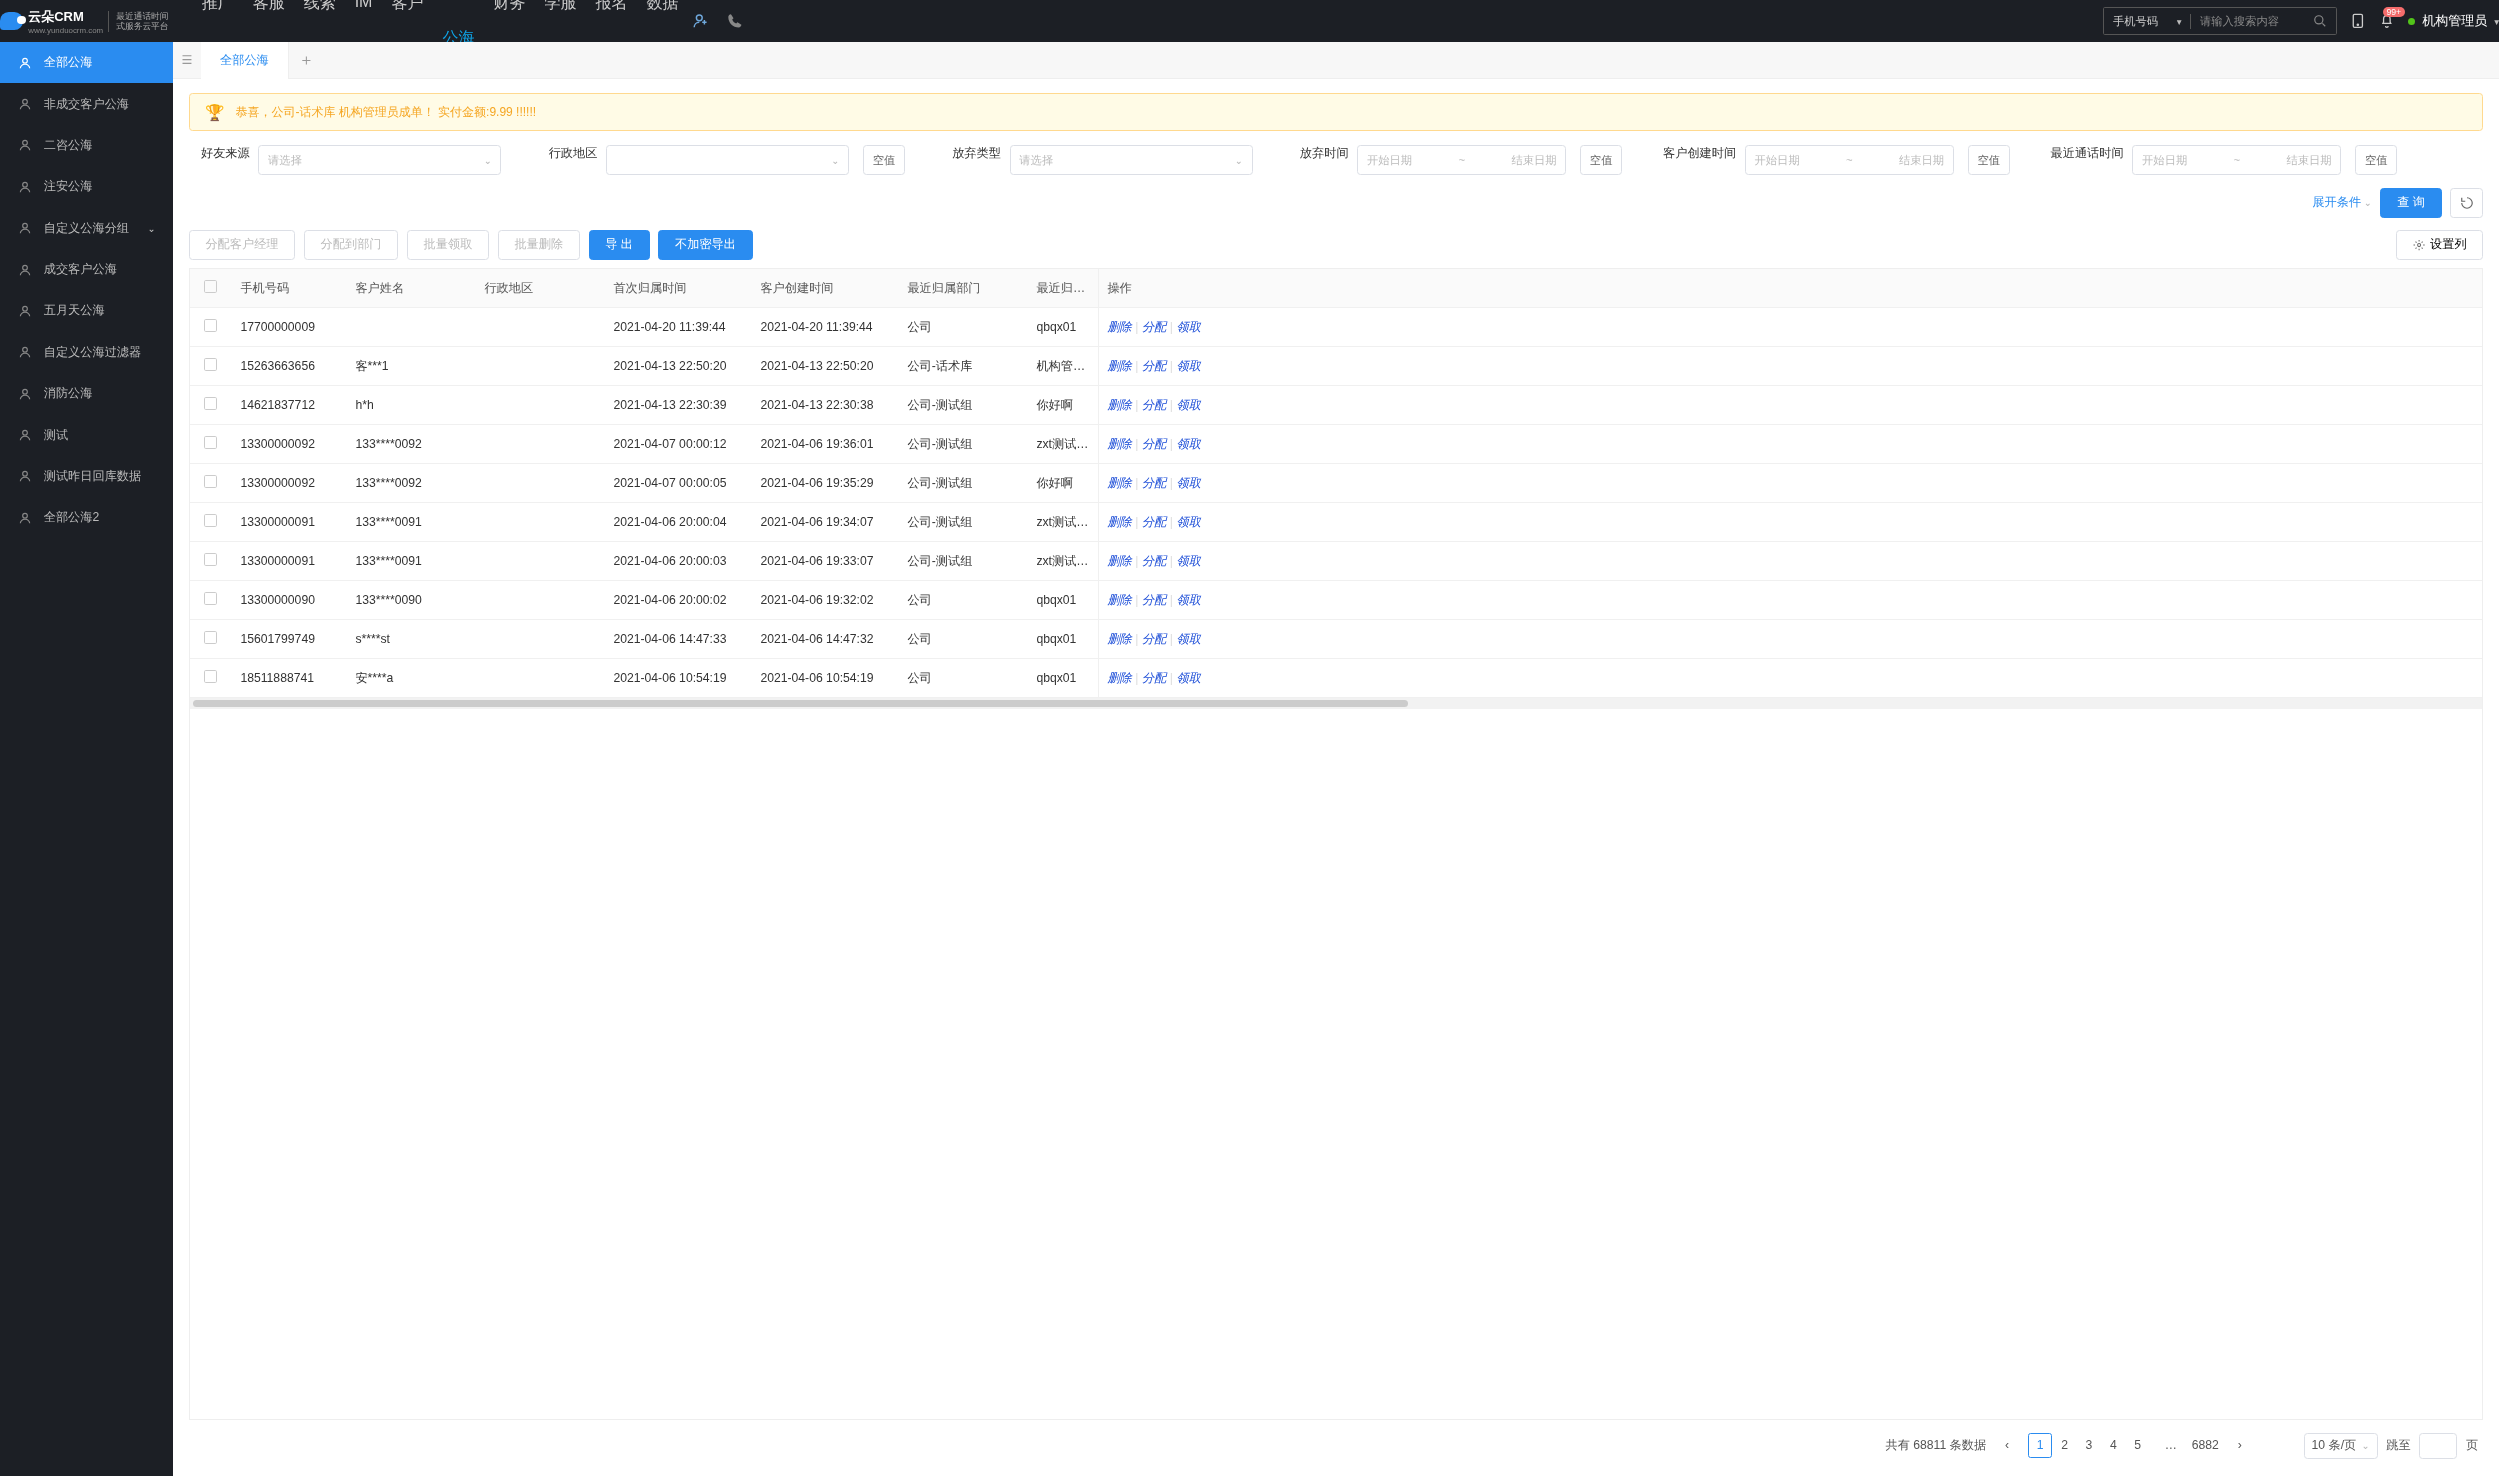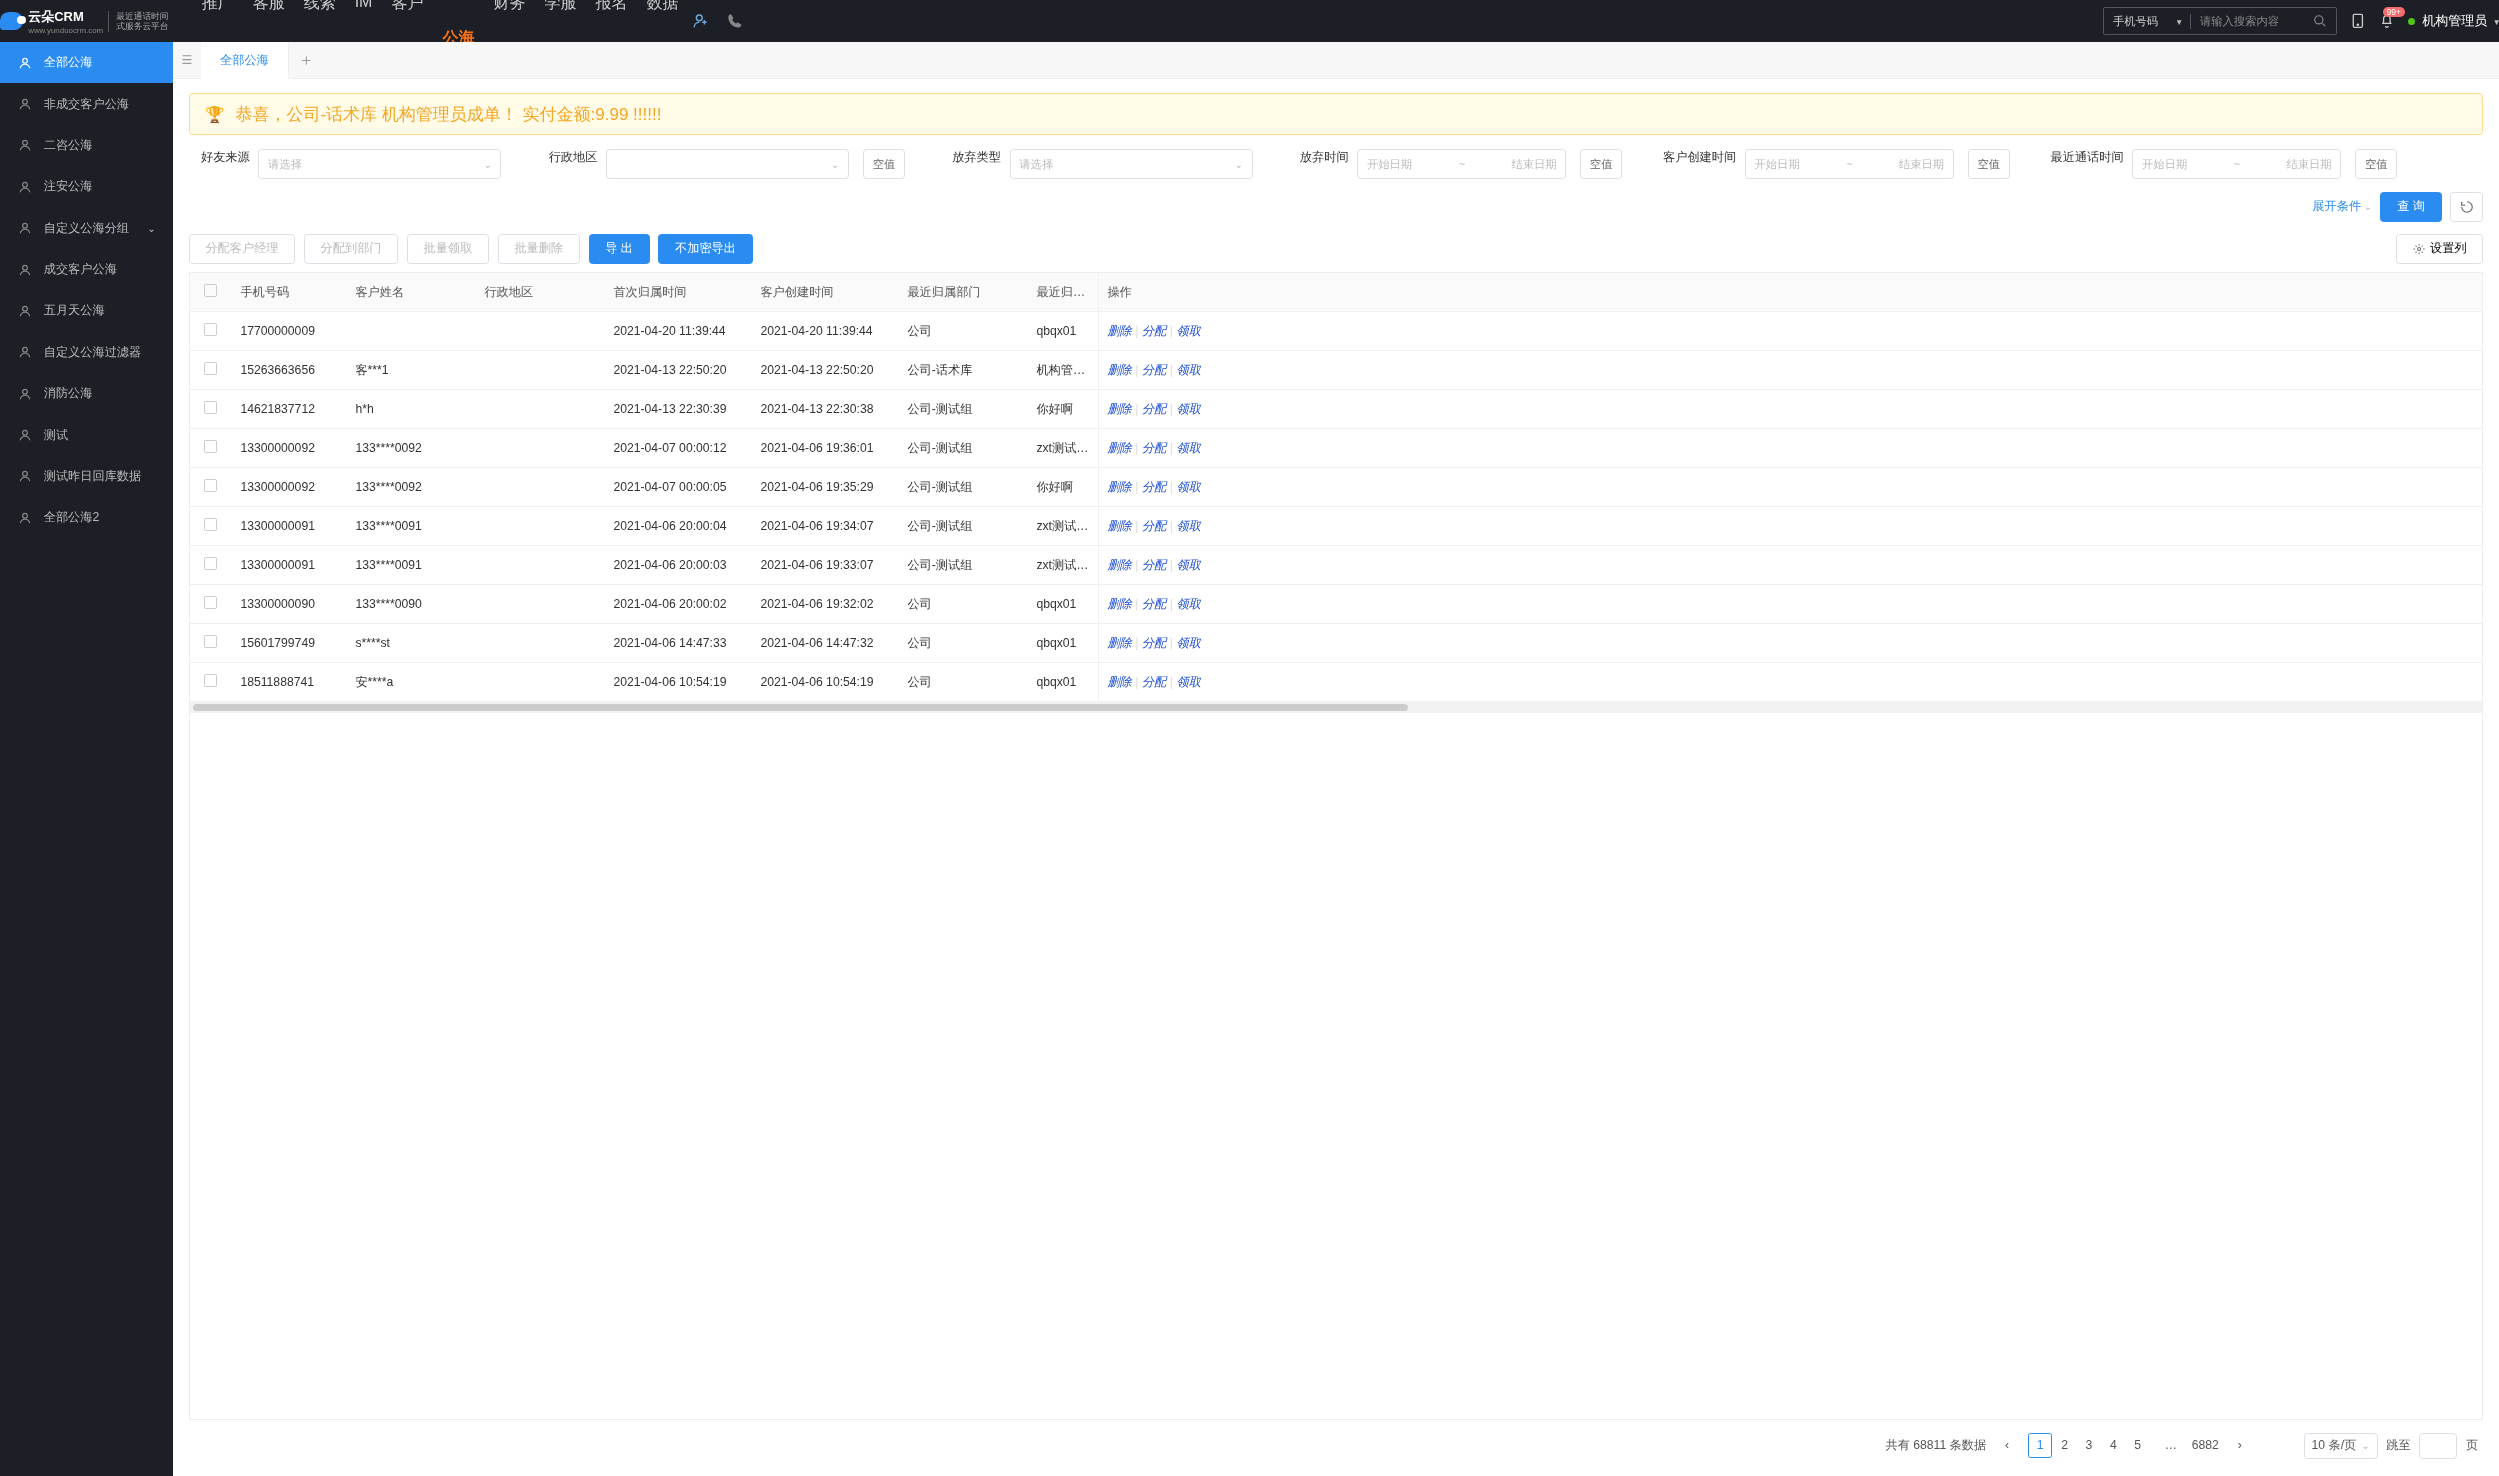--- a/index.html
+++ b/index.html
@@ -7,21 +7,21 @@
 
 
 .topbar { height:42px; background:#1c1f25; color:#fff; display:flex; align-items:center; padding:0 0; }
 .logo { display:flex; align-items:center; gap:5.2px; margin-right:17.5px; }
 .logo-mark { width:23px; height:17.5px; background:#2a8cf0; border-radius:8.7px 8.7px 8.7px 3.5px; position:relative; }
 .logo-mark::after { content:""; position:absolute; right:-2.6px; top:3.5px; width:8.7px; height:8.7px; background:#fff; border-radius:50%; }
 .logo-text { font-size:13px; font-weight:bold; color:#fff; }
 .logo-sub { font-size:8.7px; color:#aaa; border-left:0.9px solid #555; padding-left:7px; line-height:10.5px; }
 .nav { display:flex; gap:19px; margin-left:15.7px; }
 .nav-item { color:#ccc; cursor:pointer; font-size:16px; }
-.nav-item.active { color:#f97316; font-weight:bold;margin-top:35px; }
+.nav-item.active { color:#0ea5e9; font-weight:normal;margin-top:35px; }
 .top-icons { margin-left:14px; display:flex; gap:15.7px; align-items:center; }
 .icon-btn { width:17.5px; height:17.5px; display:inline-flex; align-items:center; justify-content:center; color:#888; cursor:pointer; }
 .top-right { margin-left:auto; display:flex; align-items:center; gap:12.2px; }
 .search-group { display:flex; align-items:center; border:0.9px solid #555; border-radius:1.7px; height:28px; }
 .search-type { width:87px; color:#ccc; font-size:11.3px; padding:0 8.7px; border-right:0.9px solid #555; display:flex; align-items:center; justify-content:space-between; cursor:pointer; }
 .search-input { background:transparent; border:none; color:#ccc; padding:0 8.7px; width:113px; outline:none; font-size:11.3px; }
 .search-input::placeholder { color:#888; }
 .search-btn { padding:0 8.7px; color:#888; cursor:pointer; }
 .badge { position:relative; }
 .badge-count { position:absolute; top:-5.2px; right:-8.7px; background:#f56c6c; color:#fff; font-size:8.7px; border-radius:7px; padding:0 3.5px; min-width:14px; text-align:center; }
@@ -40,21 +40,21 @@
 .main { flex:1; display:flex; flex-direction:column; background:#fff; overflow:hidden; }
 .tabbar { display:flex; align-items:center; border-bottom:0.9px solid #eee; background:#f7f7f7; height:37px; }
 .tab-ctrl { width:28px; text-align:center; color:#999; cursor:pointer; }
 .tab { padding:0 19px; height:37px; display:flex; align-items:center; background:#fff; color:#2a8cf0; border-right:0.9px solid #eee; cursor:pointer; }
 .tab-add { width:35px; text-align:center; color:#999; cursor:pointer; font-size:15.7px; }
 
 .content { flex:1; padding:14px 15.7px; overflow-y:auto; display:flex; flex-direction:column; }
 
 .notice { border:0.9px solid #ffd98f; background:#fffbe6; border-radius:3.5px; padding:8.7px 15.7px; display:flex; align-items:center; gap:10.5px; margin-bottom:14px; }
 .notice-icon { color:#f5a623; font-size:15.7px; }
-.notice-text { color:#f5a623; font-size:17px; }
+.notice-text { color:#f5a623; font-size:12px; }
 
 .filters { display:flex; flex-wrap:wrap; gap:12.2px 35px; margin-bottom:7px; }
 .field { display:flex; gap:8.7px; }
 .field-label { color:#333; font-size:12.2px; min-width:61px; text-align:right; }
 .select, .range-input { border:0.9px solid #dcdfe6; border-radius:3.5px; height:30px; display:flex; align-items:center; padding:0 8.7px; color:#bbb; font-size:11.3px; background:#fff; }
 .select { width:243px; justify-content:space-between; cursor:pointer; }
 .chev { font-size:9.6px; color:#bbb; }
 .null-btn { border:0.9px solid #dcdfe6; border-radius:3.5px; height:30px; padding:0 8.7px; font-size:11.3px; color:#666; background:#fff; cursor:pointer; margin-left:5.2px; }
 .range-input { width:209px; justify-content:space-between; }
 .range-sep { color:#bbb; }

